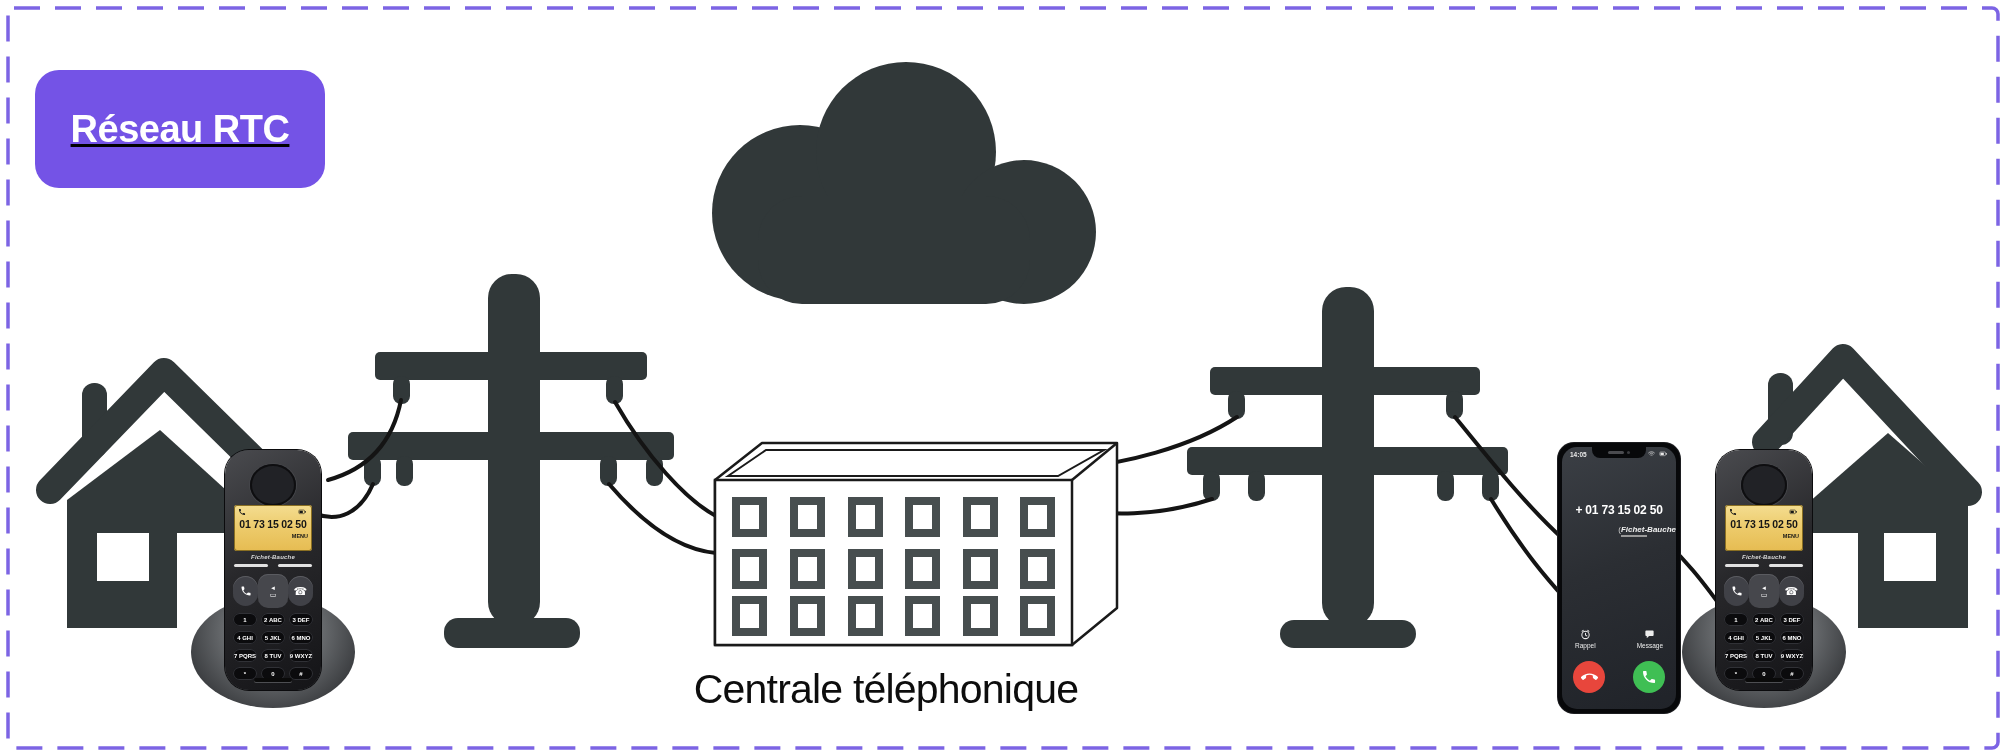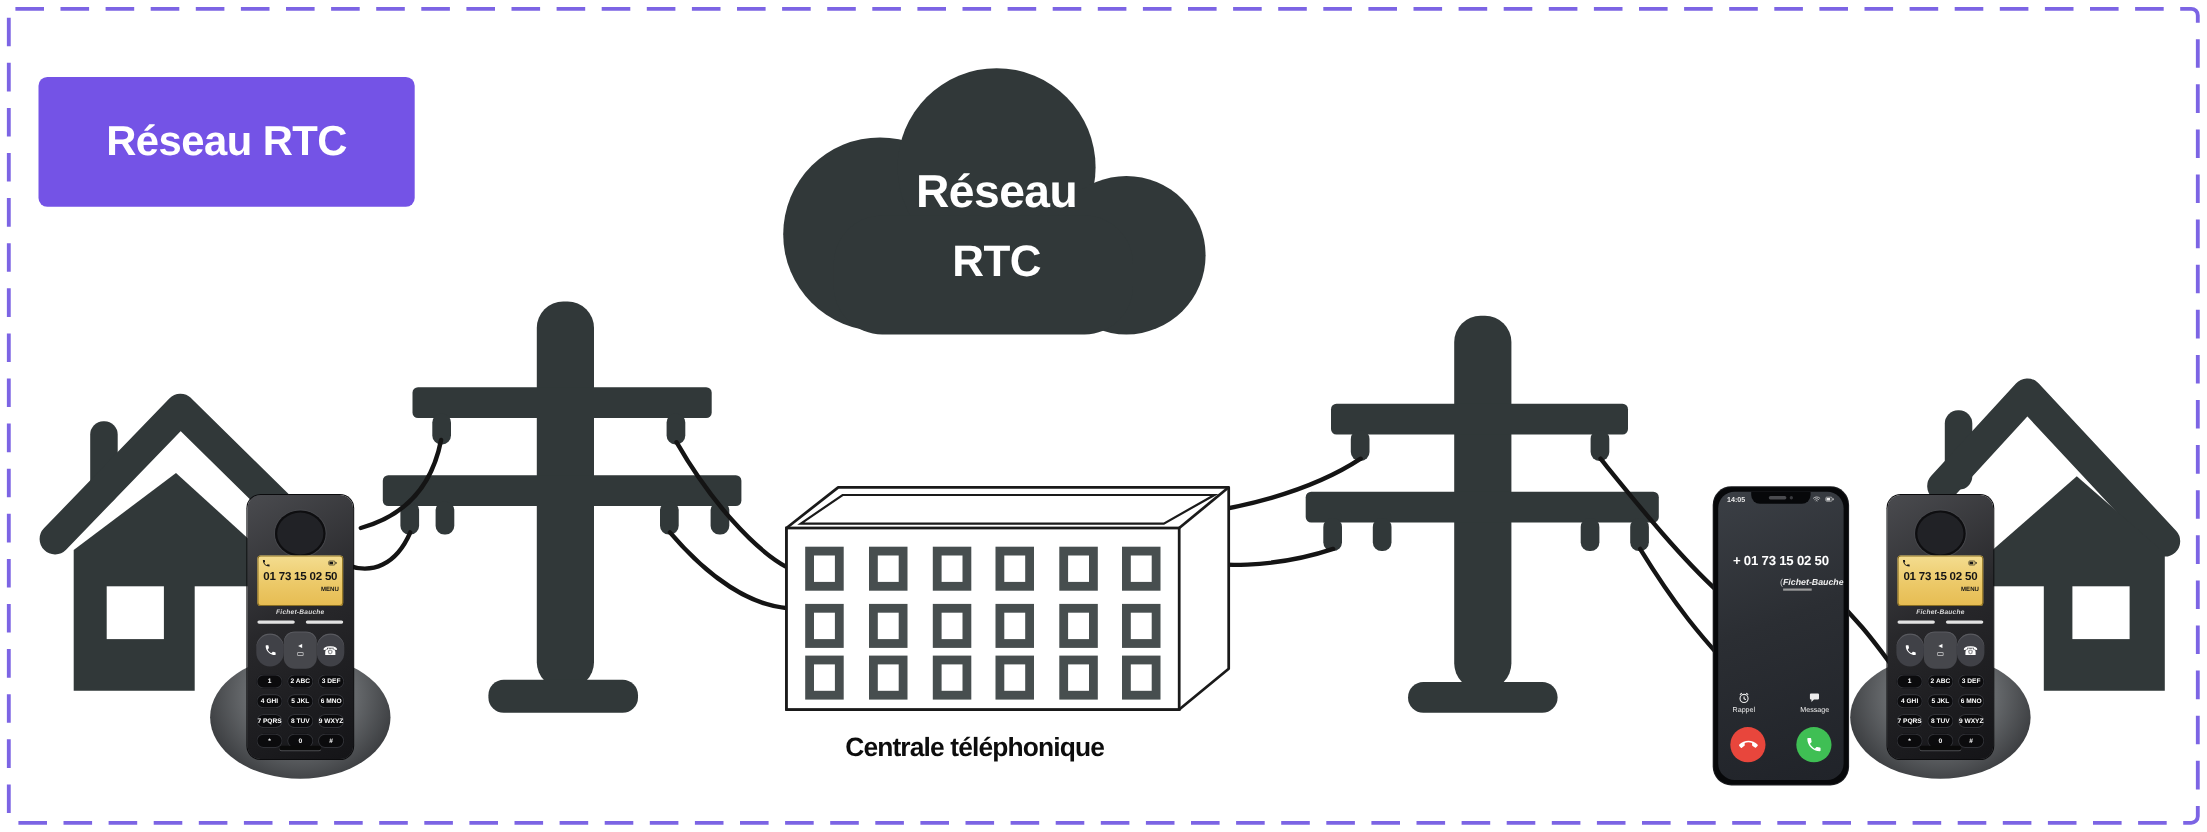--- a/index.html
+++ b/index.html
@@ -1,37 +1,37 @@
 <!DOCTYPE html>
 <html><head>
 <meta charset="utf-8">
 <style>
   html,body{margin:0;padding:0;background:#fff;}
   .canvas{position:relative;width:2006px;height:756px;background:#ffffff;overflow:hidden;
           font-family:"Liberation Sans",sans-serif;}
   .scene{position:absolute;left:0;top:0;}
 
   
-  .badge{position:absolute;left:35px;top:70px;width:342px;height:118px;background:#7453E6;
-         border-radius:8px;display:flex;align-items:center;justify-content:center;}
+  .badge{position:absolute;left:35px;top:70px;width:290px;height:118px;background:#7453E6;
+         border-radius:24px;display:flex;align-items:center;justify-content:center;text-decoration:underline;}
   .badge span{color:#fff;font-weight:700;font-size:38px;letter-spacing:-.5px;}
 
   
   .cloud-text{position:absolute;left:798px;top:150px;width:216px;text-align:center;color:#fff;font-weight:700;}
   .cloud-text .l1{font-size:42px;letter-spacing:-.5px;}
   .cloud-text .l2{font-size:40px;margin-top:18px;letter-spacing:-.5px;}
 
   
   .exchange-label{position:absolute;left:686px;top:666px;width:400px;text-align:center;
-                  font-size:24px;font-weight:700;color:#0d0d0d;letter-spacing:-.8px;}
+                  font-size:41px;font-weight:400;color:#0d0d0d;letter-spacing:-.8px;}
 
   
   .cbase{position:absolute;width:164px;height:112px;border-radius:50%;
          background:radial-gradient(ellipse at 50% 32%,#9a9da0 0%,#6a6d70 40%,#3a3c3f 78%,#2c2e30 100%);}
-  .cphone{position:absolute;width:96px;height:240px;border-radius:12px;
+  .cphone{position:absolute;width:96px;height:240px;border-radius:24px;
           background:linear-gradient(150deg,#4a4b4f 0%,#28282b 45%,#141417 100%);
           box-shadow:0 0 0 1px #0b0b0d;}
   .earpiece{position:absolute;left:50%;top:14px;transform:translateX(-50%);width:46px;height:42px;
             border-radius:50%;background:#212226;box-shadow:inset 0 0 0 2px #0e0e10,0 0 0 1px #45464a;}
   .cscreen{position:absolute;left:9px;top:55px;width:78px;height:46px;border-radius:3px;
            background:linear-gradient(180deg,#f4dd90 0%,#ecc968 55%,#e6bc52 100%);
            box-shadow:inset 0 0 0 1px #8a6f22;padding:3px 4px;box-sizing:border-box;}
   .cscreen .srow{display:flex;justify-content:space-between;align-items:center;height:8px;}
   .cnum{font-size:10.5px;font-weight:700;color:#161616;text-align:center;margin-top:2px;letter-spacing:-.2px;}
   .cmenu{font-size:5.5px;font-weight:700;color:#161616;text-align:right;margin-top:3px;}
@@ -215,24 +215,20 @@
           <rect x="1020" y="596" width="35" height="40" fill="#474E4F"></rect>
           <rect x="1028" y="604" width="19" height="24" fill="#ffffff"></rect>
         </g>
     </g>
   </svg>
 
   <div class="badge">
     <span>Réseau RTC</span>
   </div>
 
-  <div class="cloud-text">
-    <div class="l1">Réseau</div>
-    <div class="l2">RTC</div>
-  </div>
 
   <div class="exchange-label">Centrale téléphonique</div>
 
   <div class="cbase" style="left:191px;top:596px;"></div>
   <div class="cbase" style="left:1682px;top:596px;"></div>
 
   <div class="cphone" style="left:225px;top:450px;">
     <div class="earpiece"></div>
     <div class="cscreen">
       <div class="srow">

